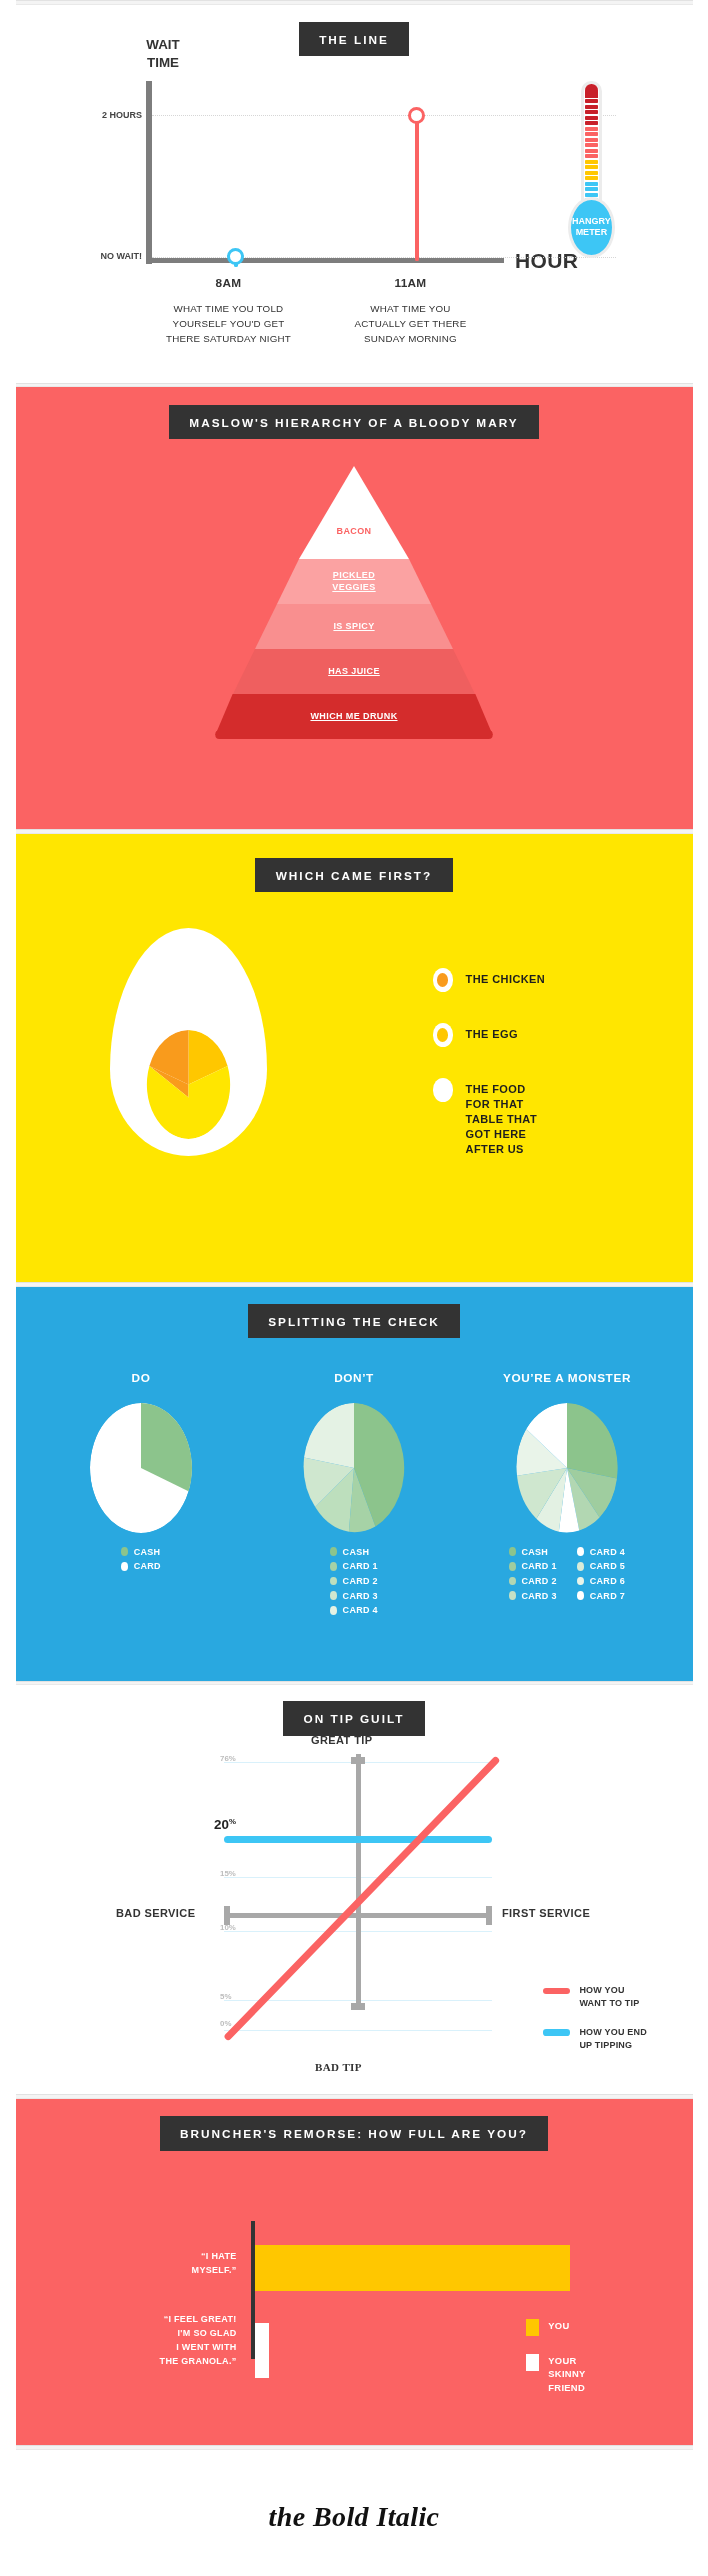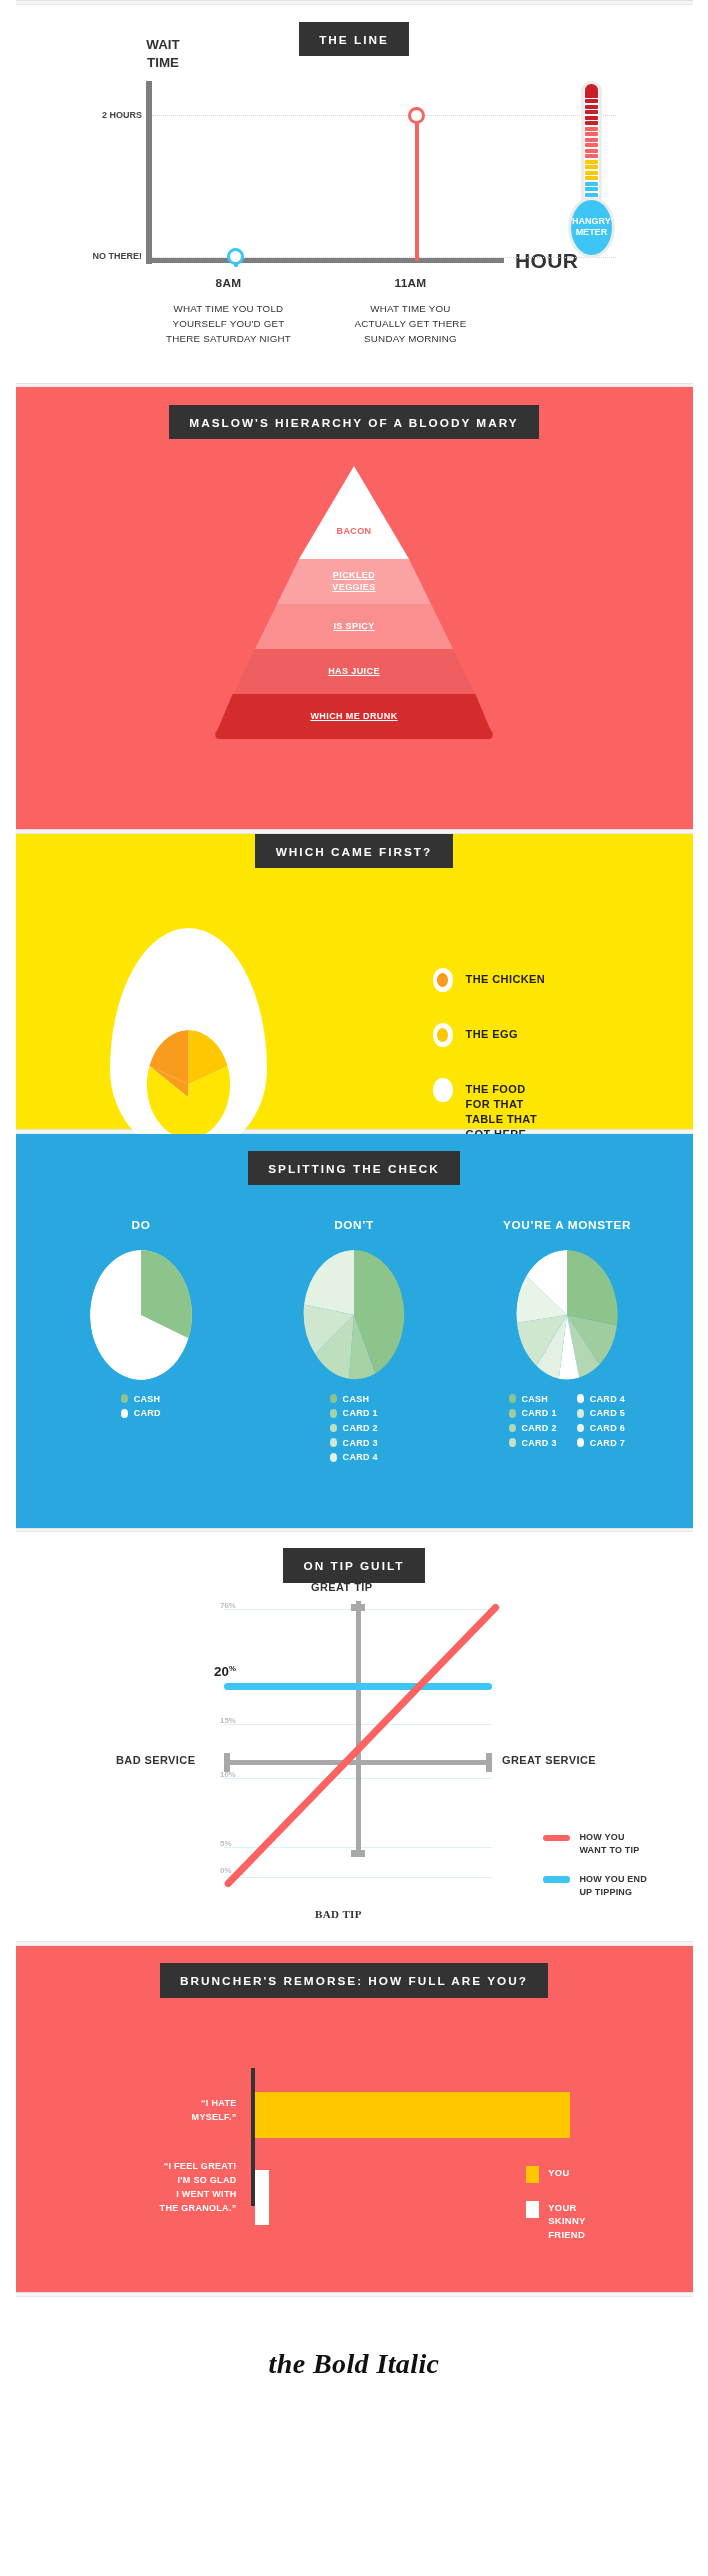--- a/index.html
+++ b/index.html
@@ -197,22 +197,22 @@
     color: #ffffff; font-weight: bold; font-size: 9px;
     letter-spacing: 0.4px; text-align: center; line-height: 1.3; text-decoration: underline;
   }
 
   
   #sec-egg {
     background: #ffe600;
     width: 677px;
     margin: 0 auto;
     position: relative;
-    height: 295px;
-    padding-top: 0;
+    height: 448px;
+    padding-top: 24px;
   }
   .egg-wrap { position: absolute; left: 94px; top: 94px; }
   .egg-white {
     width: 157px; height: 228px;
     background: #ffffff;
     border-radius: 50% 50% 50% 50% / 62% 62% 38% 38%;
     position: relative;
   }
   .yolk {
     position: absolute;
@@ -374,21 +374,21 @@
       </div>
 
       <div class="axis-y"></div>
       <div class="axis-x"></div>
       <div class="hour-label">HOUR</div>
 
       <div class="grid-dotted" style="top:110px;"></div>
       <div class="grid-dotted" style="top:252px;"></div>
 
       <div class="ytick" style="left:55px; top:105px;">2 HOURS</div>
-      <div class="ytick" style="left:55px; top:246px;">NO THERE!</div>
+      <div class="ytick" style="left:55px; top:246px;">NO WAIT!</div>
 
       <div class="stem" style="left:234px; top:253px; height:0px;"></div>
       <div class="stem" style="left:234px; top:250px; height:12.6px; background:#3dc6f5;"></div>
       <div class="stem-head" style="left:227px; top:243px; border:3.9px solid #3dc6f5;"></div>
 
       <div class="stem" style="left:415px; top:116px; height:140px; background:#fb6363;"></div>
       <div class="stem-head" style="left:408px; top:102px; border:3.9px solid #fb6363;"></div>
 
       <div class="pt-labels">
         <div class="pt-col" style="left:142px;">
@@ -678,21 +678,21 @@
       <div class="tip-hcap" style="left:486px;"></div>
 
       <div class="tip-blue"></div>
       <svg class="tip-red-svg" width="708" height="409" style="position:absolute; left:0; top:0;" viewBox="0 0 900 520">
         <line x1="290" y1="447" x2="630" y2="96" stroke="#fb6363" stroke-width="9" stroke-linecap="round"></line>
       </svg>
 
       <div class="tip-text" style="left:311px; top:49px;">GREAT TIP</div>
       <div class="tip-text" style="left:315px; top:376px;font-family:Liberation Serif, serif;">BAD TIP</div>
       <div class="tip-text" style="left:116px; top:222px;">BAD SERVICE</div>
-      <div class="tip-text" style="left:502px; top:222px;">GREAT SERVICE</div>
+      <div class="tip-text" style="left:502px; top:222px;">FIRST SERVICE</div>
 
       <div class="tip-legend">
         <div class="tl-item">
           <span class="tl-swatch" style="background:#fb6363;"></span>
           <span class="tl-label">HOW YOU<br>WANT TO TIP</span>
         </div>
         <div class="tl-item">
           <span class="tl-swatch" style="background:#3dc6f5;"></span>
           <span class="tl-label">HOW YOU END<br>UP TIPPING</span>
         </div>

